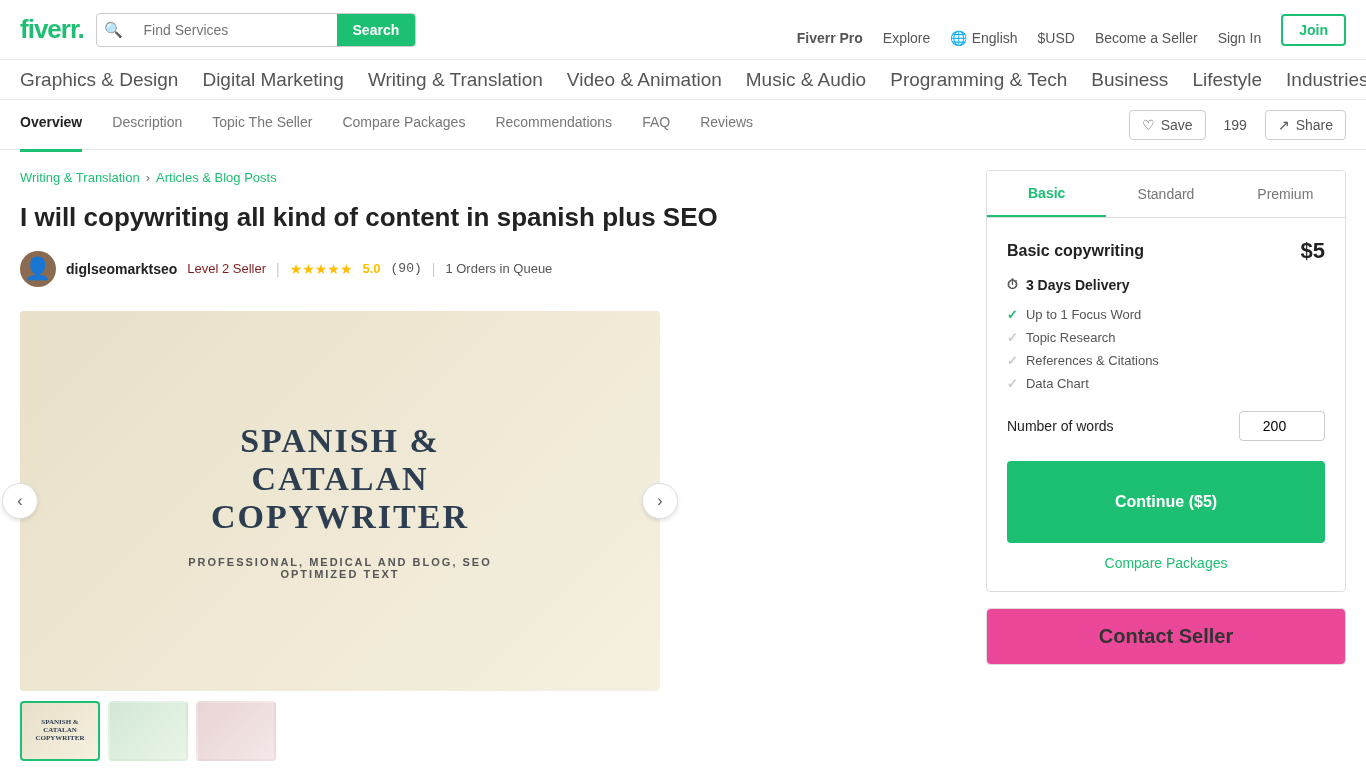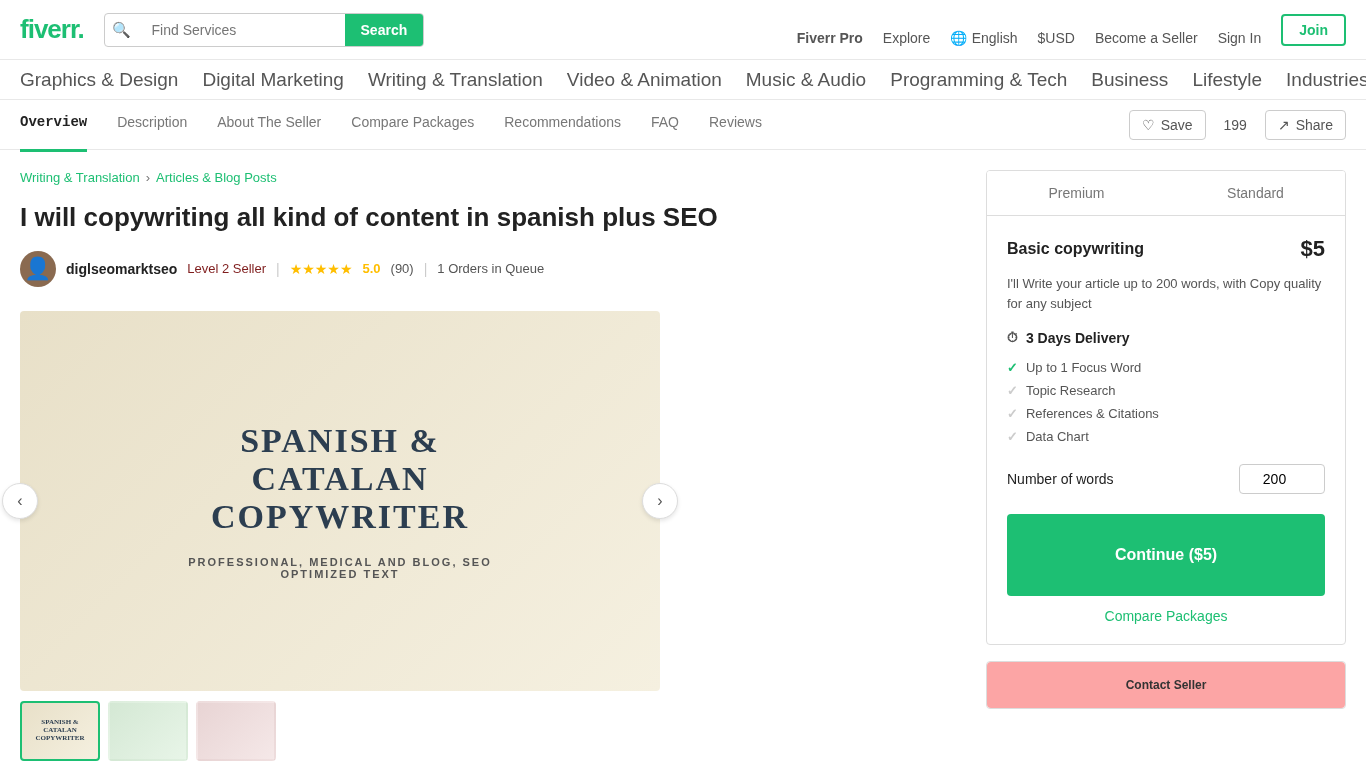--- a/index.html
+++ b/index.html
@@ -1,39 +1,39 @@
 <!DOCTYPE html>
 <html><head>
   <meta charset="utf-8">
   <style>
     * { box-sizing: border-box; margin: 0; padding: 0; }
     body { font-family: 'Helvetica Neue', Arial, sans-serif; font-size: 14px; color: #333; background: #fff; }
 
     
     .header { display: flex; align-items: center; padding: 0 20px; height: 60px; border-bottom: 1px solid #e8e8e8; }
-    .logo { font-size: 26px; font-weight: 900; color: #222; margin-right: 20px; letter-spacing: -1px; }
+    .logo { font-size: 26px; font-weight: 900; color: #222; margin-right: 12px; letter-spacing: -1px; }
     .logo span { color: #1dbf73; }
     .search-bar { display: flex; align-items: center; border: 1px solid #ccc; border-radius: 4px; overflow: hidden; width: 320px; margin-right: auto; }
     .search-bar input { border: none; outline: none; padding: 8px 12px; font-size: 14px; width: 260px; color: #555; }
     .search-btn { background: #1dbf73; color: #fff; border: none; padding: 8px 16px; font-size: 14px; font-weight: 600; cursor: pointer; }
     .header-nav { display: flex; align-items: flex-end; gap: 20px; }
     .fiverr-pro { color: #1dbf73; font-weight: 700; font-size: 14px; }
     .header-nav a { color: #555; text-decoration: none; font-size: 14px; }
     .globe-icon { font-size: 14px; }
     .join-btn { border: 2px solid #1dbf73; color: #1dbf73; padding: 6px 16px; border-radius: 4px; font-weight: 600; background: transparent; cursor: pointer; font-size: 14px; }
 
     
     .cat-nav { display: flex; align-items: center; padding: 0 20px; height: 40px; border-bottom: 1px solid #e8e8e8; gap: 24px; overflow: hidden; }
     .cat-nav a { color: #555; text-decoration: none; font-size: 19px; white-space: nowrap; line-height: 40px; }
 
     
     .sub-nav { display: flex; align-items: center; padding: 0 20px; border-bottom: 1px solid #e8e8e8; height: 50px; }
     .sub-nav-links { display: flex; gap: 30px; flex: 1; }
     .sub-nav-links a { color: #777; text-decoration: none; font-size: 14px; line-height: 50px; padding-bottom: 2px; }
-    .sub-nav-links a.active { color: #222; font-weight: 600; border-bottom: 3px solid #1dbf73; font-family: Liberation Mono, monospace; }
+    .sub-nav-links a.active { color: #222; font-weight: 600; border-bottom: 3px solid #1dbf73; }
     .sub-nav-actions { display: flex; align-items: center; gap: 10px; }
     .save-btn { display: flex; align-items: center; gap: 6px; border: 1px solid #ccc; border-radius: 4px; padding: 6px 12px; background: #fff; cursor: pointer; font-size: 14px; color: #555; }
     .save-count { font-size: 14px; color: #555; padding: 0 8px; }
     .share-btn { display: flex; align-items: center; gap: 6px; border: 1px solid #ccc; border-radius: 4px; padding: 6px 12px; background: #fff; cursor: pointer; font-size: 14px; color: #555; }
 
     
     .main-content { display: flex; padding: 20px 20px 40px; gap: 24px; max-width: 1366px; }
     .left-content { flex: 1; min-width: 0; }
 
     
@@ -44,21 +44,21 @@
     
     .gig-title { font-size: 26px; font-weight: 700; color: #222; line-height: 1.3; margin-bottom: 16px; max-width: 720px; }
 
     
     .seller-info { display: flex; align-items: center; gap: 10px; margin-bottom: 24px; }
     .seller-avatar { width: 36px; height: 36px; border-radius: 50%; background: #8a6a50; overflow: hidden; display: flex; align-items: center; justify-content: center; font-size: 18px; color: #fff; }
     .seller-name { font-weight: 700; color: #222; font-size: 14px; }
     .seller-level { color: #7f1d1d; font-size: 13px; }
     .stars { color: #ffbe00; font-size: 14px; }
     .rating-num { color: #ffbe00; font-weight: 700; font-size: 13px; }
-    .rating-count { color: #555; font-size: 13px; }
+    .rating-count { color: #555; font-size: 13px; font-family: Liberation Mono, monospace; }
     .orders-queue { color: #555; font-size: 13px; }
     .separator { color: #ccc; }
 
     
     .image-gallery { position: relative; margin-bottom: 16px; }
     .gallery-main { width: 640px; height: 380px; background: linear-gradient(135deg, #e8e0c8 0%, #f5f0e0 100%); border-radius: 4px; overflow: hidden; display: flex; align-items: center; justify-content: center; position: relative; }
     .gallery-image-content { text-align: center; padding: 20px; }
     .gallery-image-content .title-line1 { font-size: 34px; font-weight: 900; color: #2c3e50; font-family: Georgia, serif; letter-spacing: 2px; }
     .gallery-image-content .title-line2 { font-size: 34px; font-weight: 900; color: #2c3e50; font-family: Georgia, serif; letter-spacing: 2px; }
     .gallery-image-content .title-line3 { font-size: 34px; font-weight: 900; color: #2c3e50; font-family: Georgia, serif; letter-spacing: 2px; }
@@ -94,21 +94,21 @@
     .check-icon { color: #1dbf73; font-weight: 700; }
     .check-icon.inactive { color: #ccc; }
     .word-count-row { display: flex; align-items: center; justify-content: space-between; margin-bottom: 20px; }
     .word-count-label { font-size: 14px; color: #222; }
     .word-count-input { border: 1px solid #ccc; border-radius: 4px; padding: 6px 20px; font-size: 14px; width: 86px; text-align: center; outline: none; }
     .continue-btn { width: 100%; background: #1dbf73; color: #fff; border: none; padding: 32px; font-size: 16px; font-weight: 700; border-radius: 4px; cursor: pointer; margin-bottom: 12px; }
     .compare-link { text-align: center; display: block; color: #1dbf73; font-size: 14px; text-decoration: none; cursor: pointer; }
 
     
     .contact-seller-box { border: 1px solid #ddd; border-radius: 4px; margin-top: 16px; }
-    .contact-seller-btn { width: 100%; background: #fca5a5; color: #333; border: none; padding: 16px; font-size: 12px; font-weight: 600; cursor: pointer; border-radius: 4px; }
+    .contact-seller-btn { width: 100%; background: #ec4899; color: #333; border: none; padding: 16px; font-size: 20px; font-weight: 600; cursor: pointer; border-radius: 4px; }
 
     
     ::-webkit-scrollbar { width: 8px; }
     ::-webkit-scrollbar-track { background: #f1f1f1; }
     ::-webkit-scrollbar-thumb { background: #ccc; border-radius: 4px; }
   </style>
 </head>
 <body>
 
 <header class="header">
@@ -140,21 +140,21 @@
   <a>Programming &amp; Tech</a>
   <a>Business</a>
   <a>Lifestyle</a>
   <a>Industries</a>
 </nav>
 
 <div class="sub-nav">
   <div class="sub-nav-links">
     <a class="active">Overview</a>
     <a>Description</a>
-    <a>About The Seller</a>
+    <a>Topic The Seller</a>
     <a>Compare Packages</a>
     <a>Recommendations</a>
     <a>FAQ</a>
     <a>Reviews</a>
   </div>
   <div class="sub-nav-actions">
     <button class="save-btn">
       <span>♡</span>
       <span>Save</span>
     </button>
@@ -216,30 +216,30 @@
         <div class="thumbnail thumb2"></div>
         <div class="thumbnail thumb3"></div>
       </div>
     </div>
   </div>
 
   <div class="right-panel">
     <div class="package-box">
 
       <div class="package-tabs">
+        <button class="package-tab active">Basic</button>
+        <button class="package-tab">Standard</button>
         <button class="package-tab">Premium</button>
-        <button class="package-tab">Standard</button>
       </div>
 
       <div class="package-body">
         <div class="package-header">
           <span class="package-name">Basic copywriting</span>
           <span class="package-price">$5</span>
         </div>
-        <p class="package-desc">I'll Write your article up to 200 words, with Copy quality for any subject</p>
 
         <div class="delivery-info">
           <span class="clock-icon">⏱</span>
           <span>3 Days Delivery</span>
         </div>
 
         <ul class="features-list">
           <li>
             <span class="check-icon">✓</span>
             <span>Up to 1 Focus Word</span>

